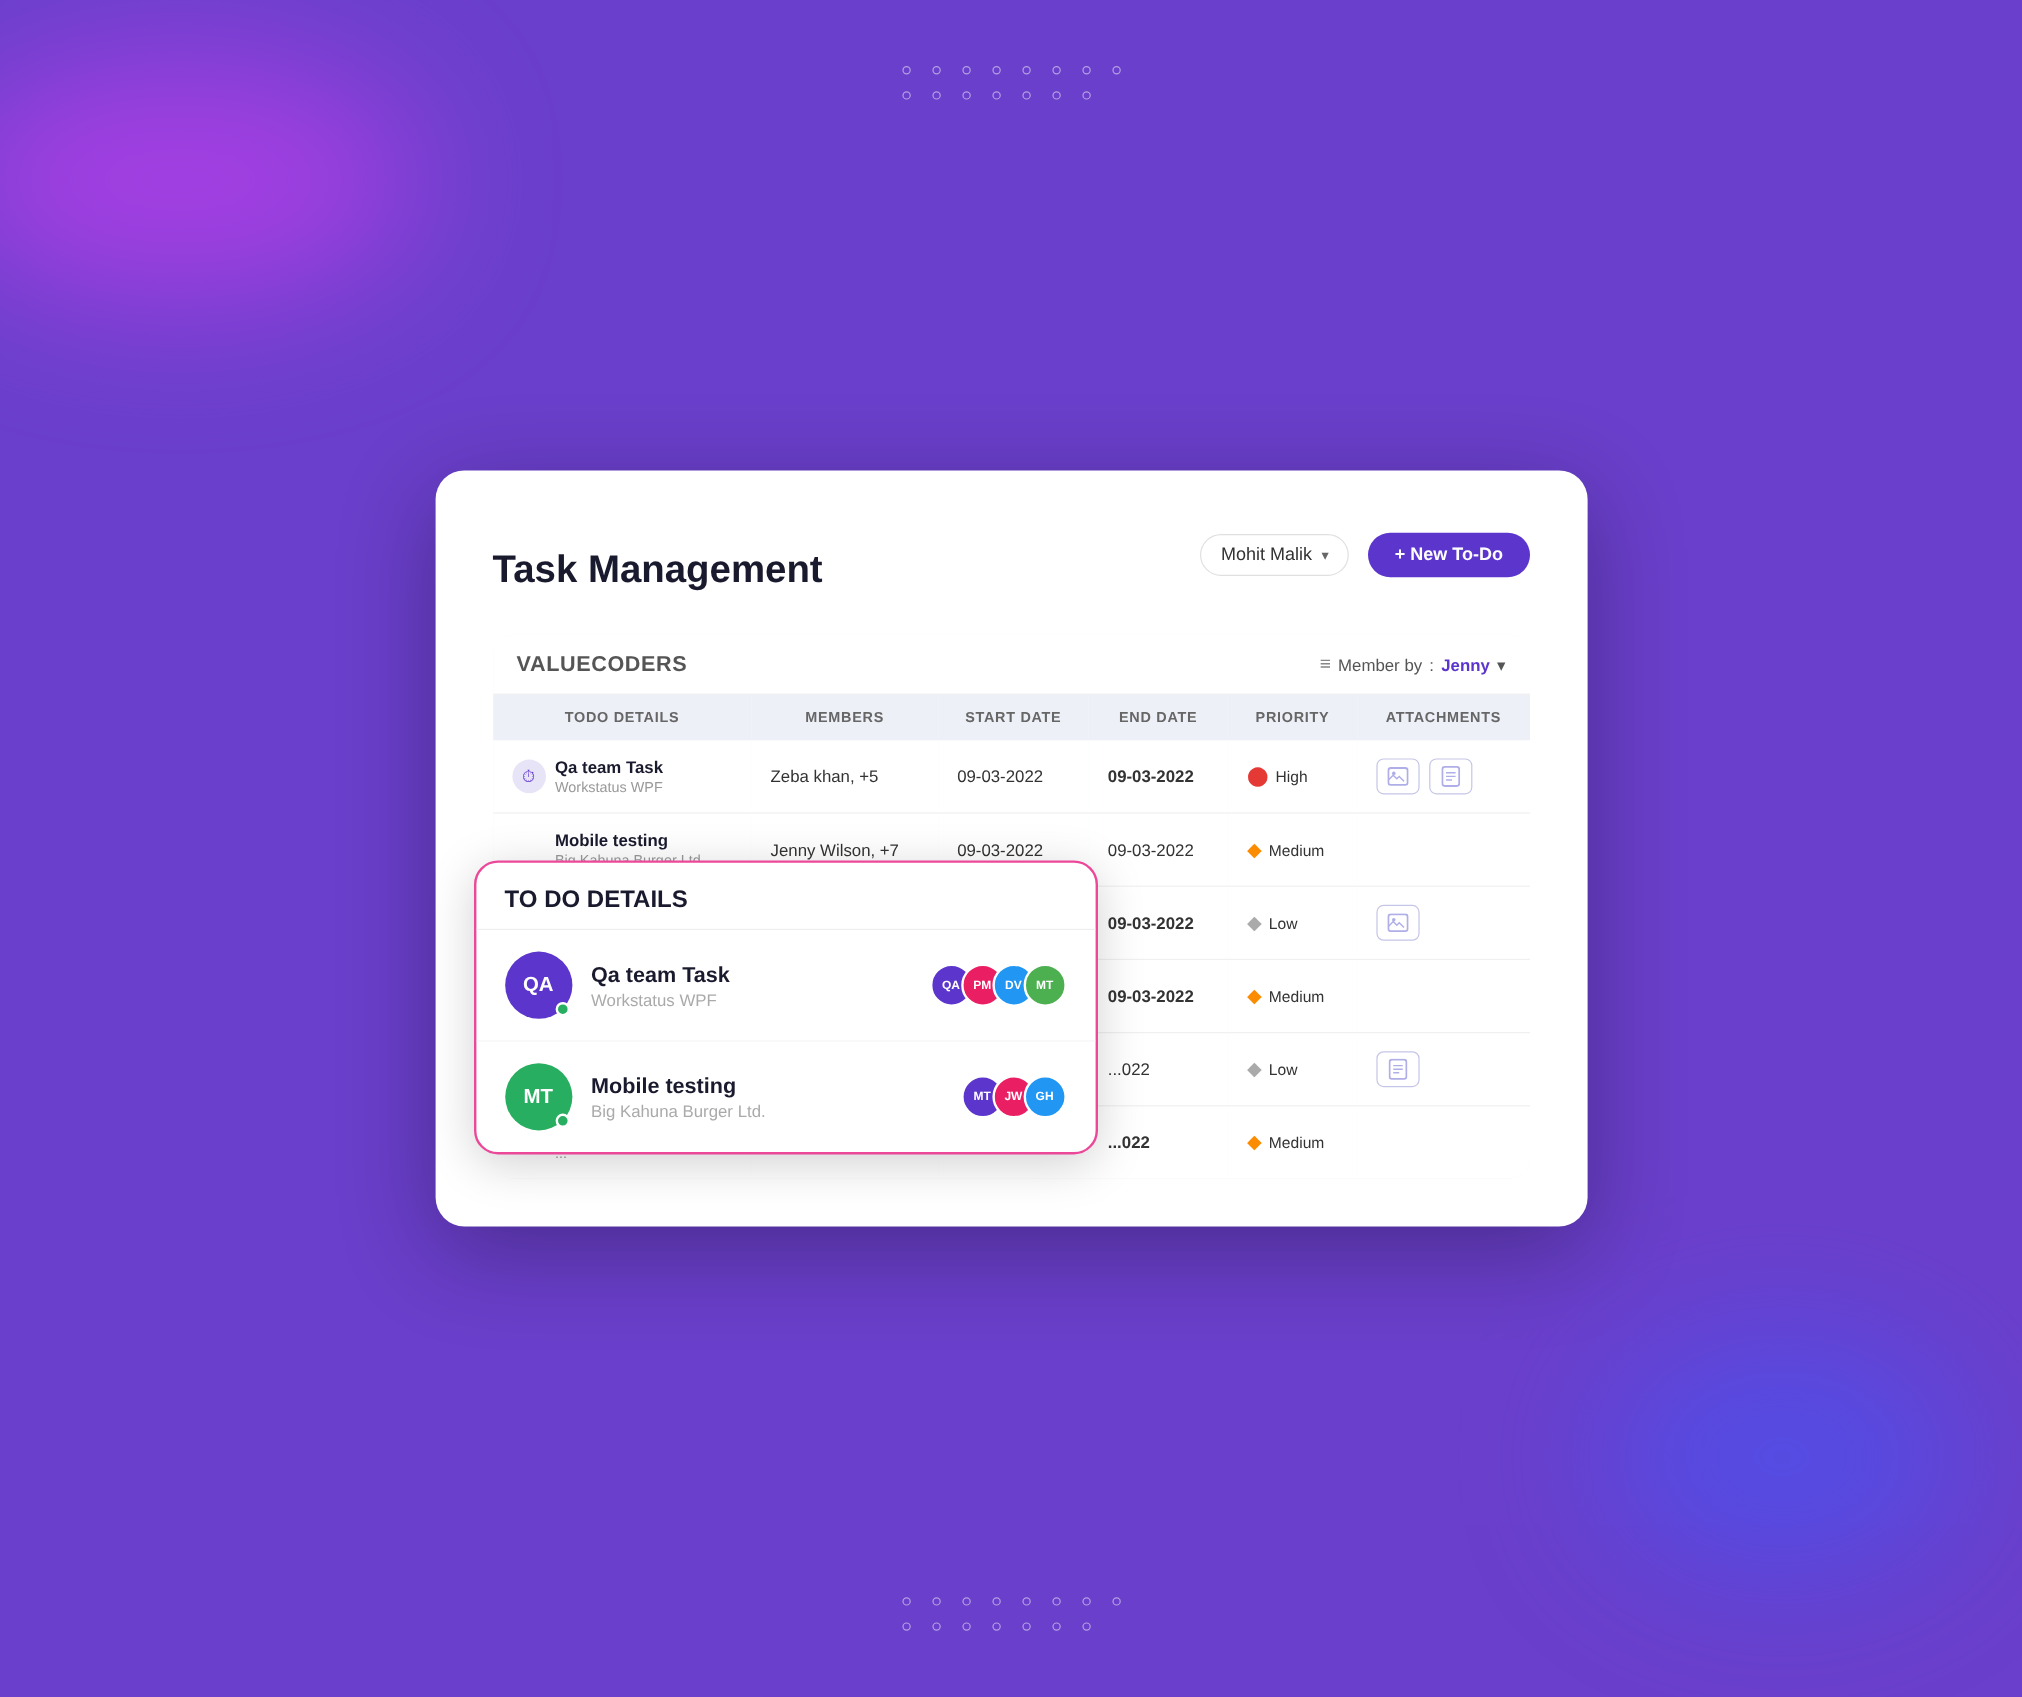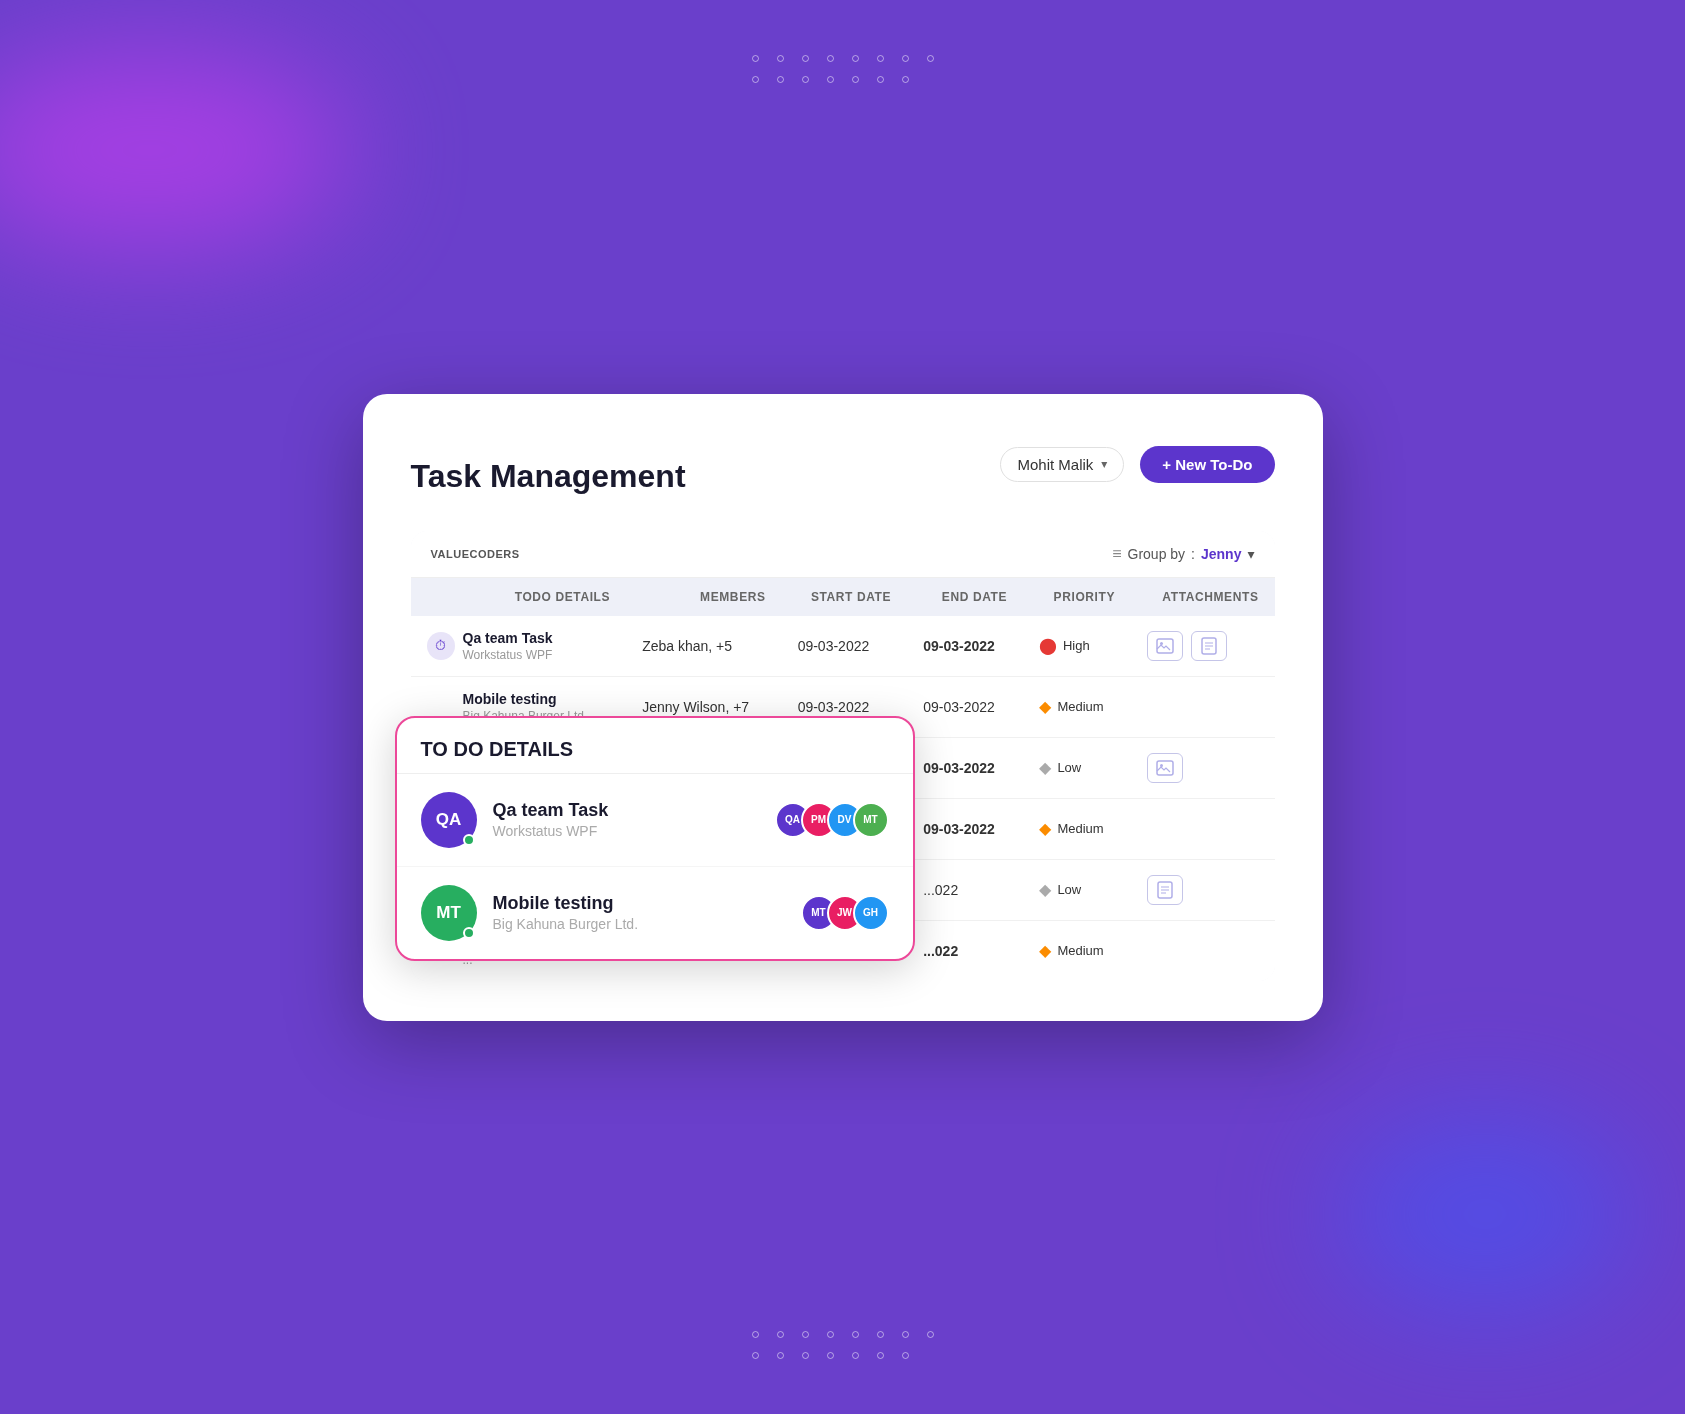--- a/index.html
+++ b/index.html
@@ -107,21 +107,21 @@
     .table-toolbar {
       display: flex;
       align-items: center;
       justify-content: space-between;
       padding: 14px 20px;
       background: #fff;
       border-bottom: 1px solid #eee;
     }
 
     .group-label {
-      font-size: 11px;
+      font-size: 18px;
       font-weight: 700;
       color: #555;
       letter-spacing: 0.5px;
       text-transform: uppercase;
     }
 
     .group-by-control {
       display: flex;
       align-items: center;
       gap: 6px;
@@ -145,21 +145,21 @@
       width: 100%;
       border-collapse: collapse;
     }
 
     .task-table thead tr {
       background: #eef0f8;
     }
 
     .task-table th {
       padding: 12px 16px;
-      text-align: right;
+      text-align: center;
       font-size: 12px;
       font-weight: 700;
       color: #666;
       letter-spacing: 0.6px;
       text-transform: uppercase;
     }
 
     .task-table td {
       padding: 14px 16px;
       border-bottom: 1px solid #f0f0f0;
@@ -405,21 +405,21 @@
       <button class="new-todo-btn">+ New To-Do</button>
     </div>
   </div>
 
   <div class="table-section">
 
     <div class="table-toolbar">
       <span class="group-label">VALUECODERS</span>
       <div class="group-by-control">
         <span class="filter-icon">≡</span>
-        <span>Group by</span>
+        <span>Member by</span>
         <span>:</span>
         <span class="group-by-value">Jenny</span>
         <span>▾</span>
       </div>
     </div>
 
     <table class="task-table">
       <thead>
         <tr>
           <th>TODO DETAILS</th>

